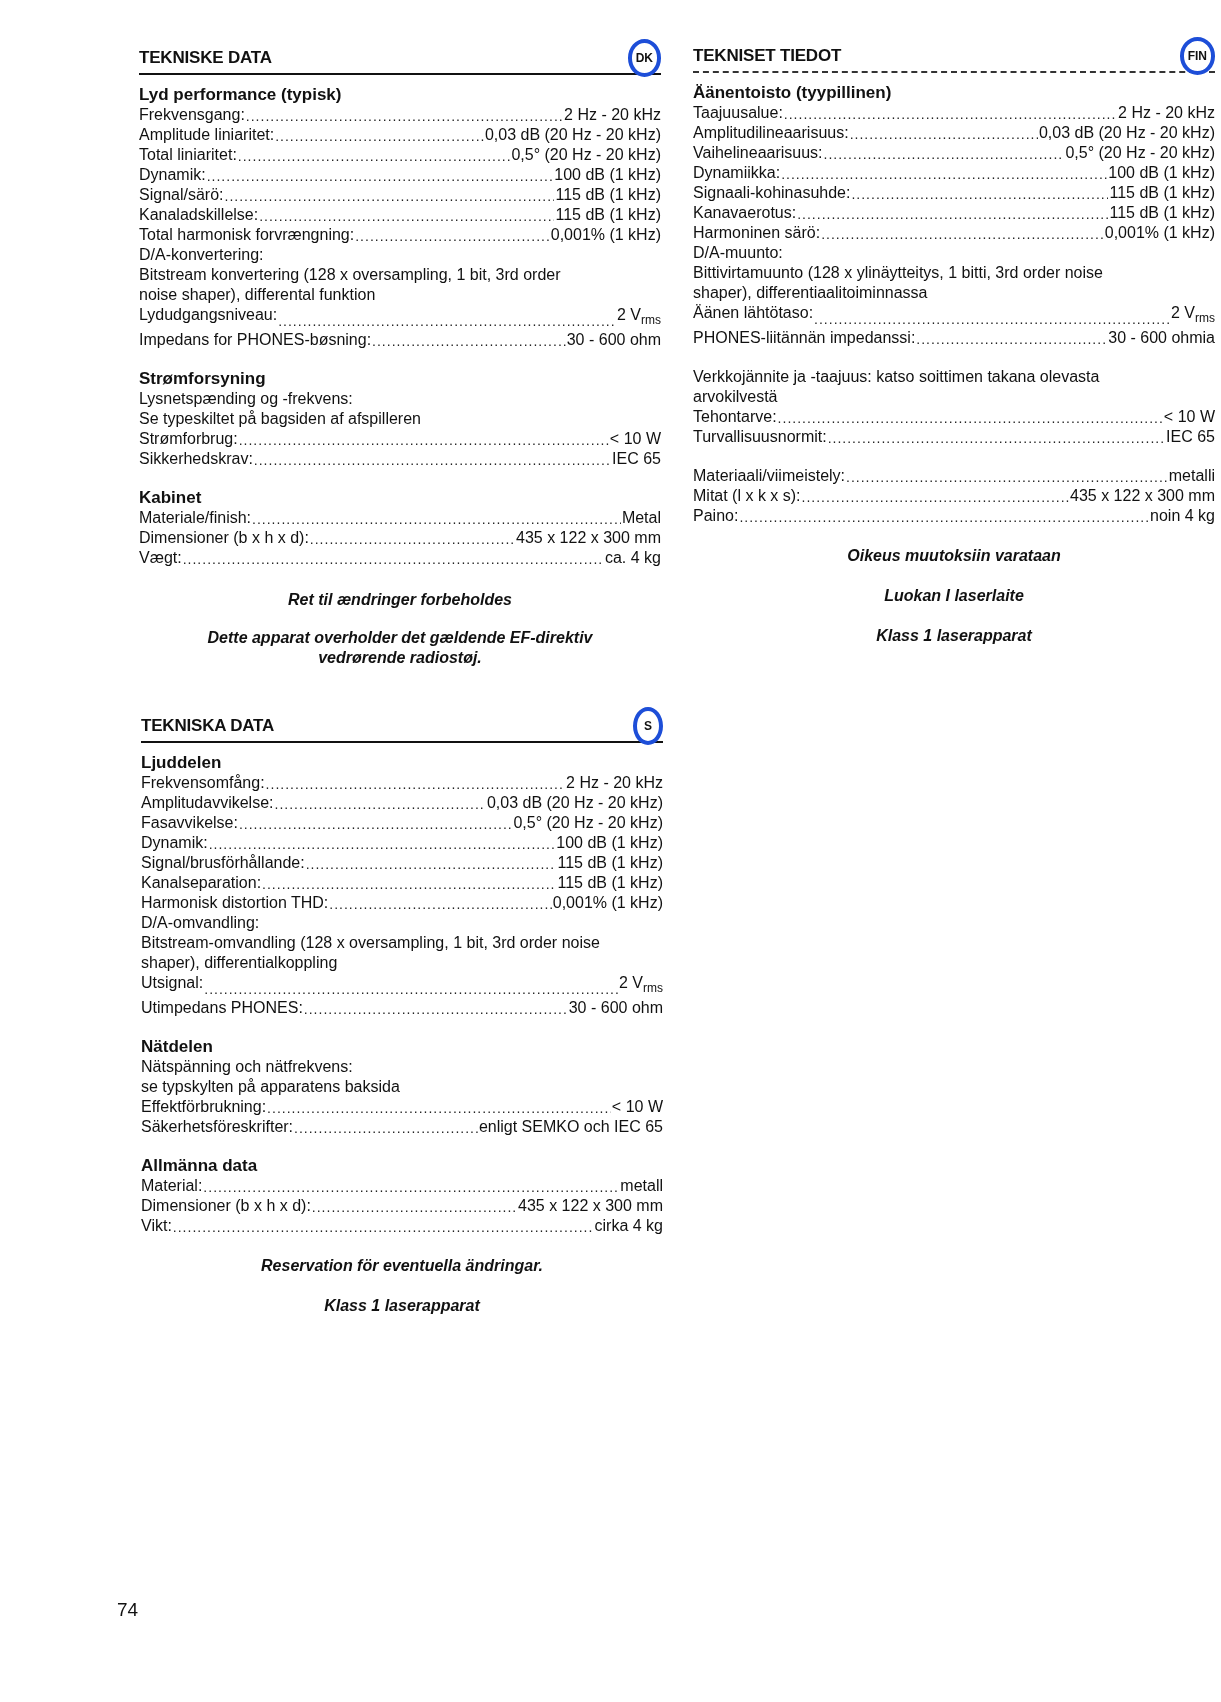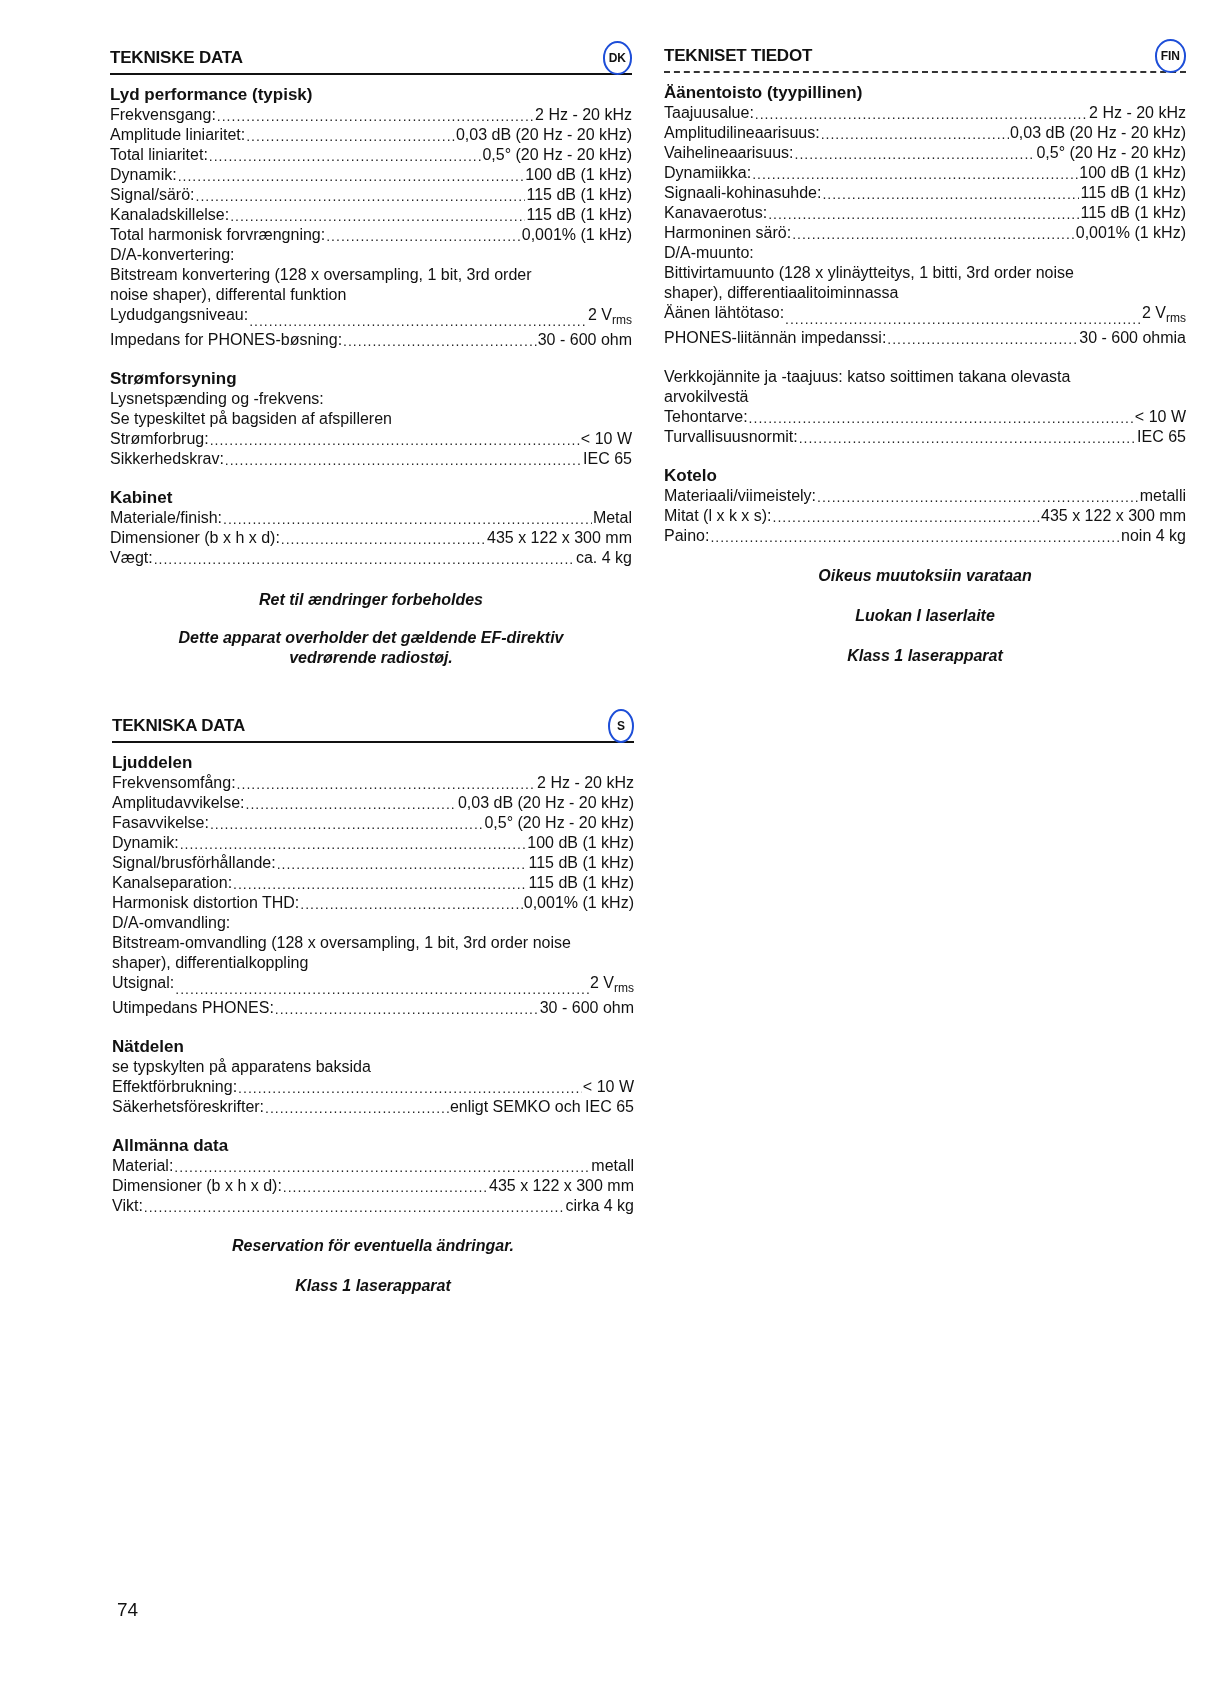--- a/index.html
+++ b/index.html
@@ -1,33 +1,33 @@
 <!DOCTYPE html>
 <html><head>
   <meta charset="utf-8">
   <style>
     html, body { margin: 0; padding: 0; background: #ffffff; }
     body {
       width: 1221px; height: 1702px; position: relative; overflow: hidden;
       font-family: "Liberation Sans", "DejaVu Sans", sans-serif;
       color: #111111;
     }
-    .col { position: absolute; width: 522px; }
+    .col { position: absolute; width: 522px; margin-left: 29px; }
     .col.dk { left: 110px; top: 46px; }
     .col.fin { left: 664px; top: 44px; }
     .col.se { left: 112px; top: 714px; }
     .hdr {
       display: flex; justify-content: space-between; align-items: center;
       border-bottom: 2px solid #111; padding-bottom: 3px; margin-bottom: 10px;
       height: 24px;
     }
     .col.fin .hdr { border-bottom: 2px dashed #333; }
     .hdr-title { font-weight: bold; font-size: 17px; letter-spacing: -0.2px; }
     .badge {
-      border: 2px solid #1d4ed8; border-radius: 50%;
+      border: 4px solid #1d4ed8; border-radius: 50%;
       font-size: 12px; font-weight: bold; padding: 8px 4px; line-height: 14px;
       min-width: 14px; text-align: center;
     }
     .section { margin-bottom: 19px; }
     .sec-title { font-weight: bold; font-size: 17px; line-height: 20px; }
     .row {
       display: flex; font-size: 16px; line-height: 20px; white-space: nowrap;
     }
     .row .lbl { flex: 0 0 auto; }
     .row .dots {
@@ -215,21 +215,20 @@
         <span class="val">&lt; 10  W</span>
       </div>
     <div class="row">
         <span class="lbl">Turvallisuusnormit:</span>
         <span class="dots"></span>
         <span class="val">IEC  65</span>
       </div>
   </div>
 
   <div class="section">
-    <div class="sec-title">Kotelo</div>
     <div class="row">
         <span class="lbl">Materiaali/viimeistely:</span>
         <span class="dots"></span>
         <span class="val">metalli</span>
       </div>
     <div class="row">
         <span class="lbl">Mitat (l x k x s):</span>
         <span class="dots"></span>
         <span class="val">435 x 122 x 300  mm</span>
       </div>
@@ -298,20 +297,21 @@
       </div>
     <div class="row">
         <span class="lbl">Utimpedans PHONES:</span>
         <span class="dots"></span>
         <span class="val">30 - 600 ohm</span>
       </div>
   </div>
 
   <div class="section">
     <div class="sec-title">Nätdelen</div>
+    <div class="txt">Nätspänning och nätfrekvens:</div>
     <div class="txt">se typskylten på apparatens baksida</div>
     <div class="row">
         <span class="lbl">Effektförbrukning:</span>
         <span class="dots"></span>
         <span class="val">&lt; 10 W</span>
       </div>
     <div class="row">
         <span class="lbl">Säkerhetsföreskrifter:</span>
         <span class="dots"></span>
         <span class="val">enligt SEMKO och IEC  65</span>

